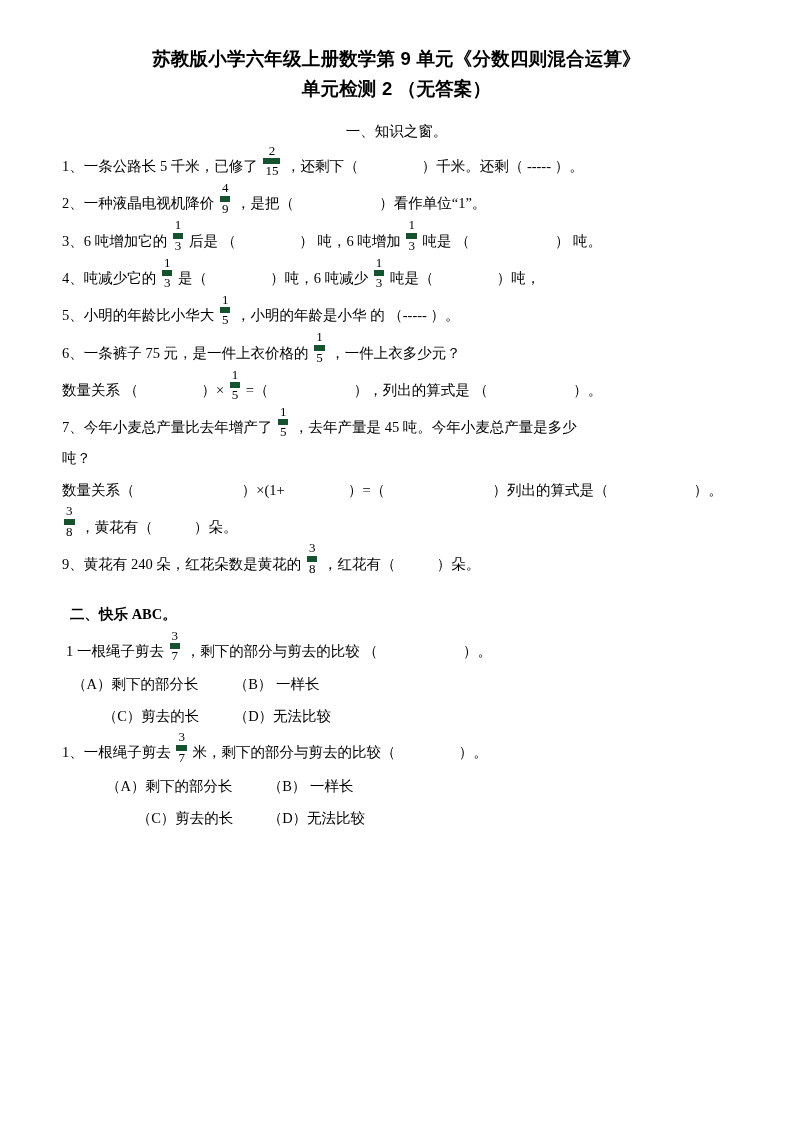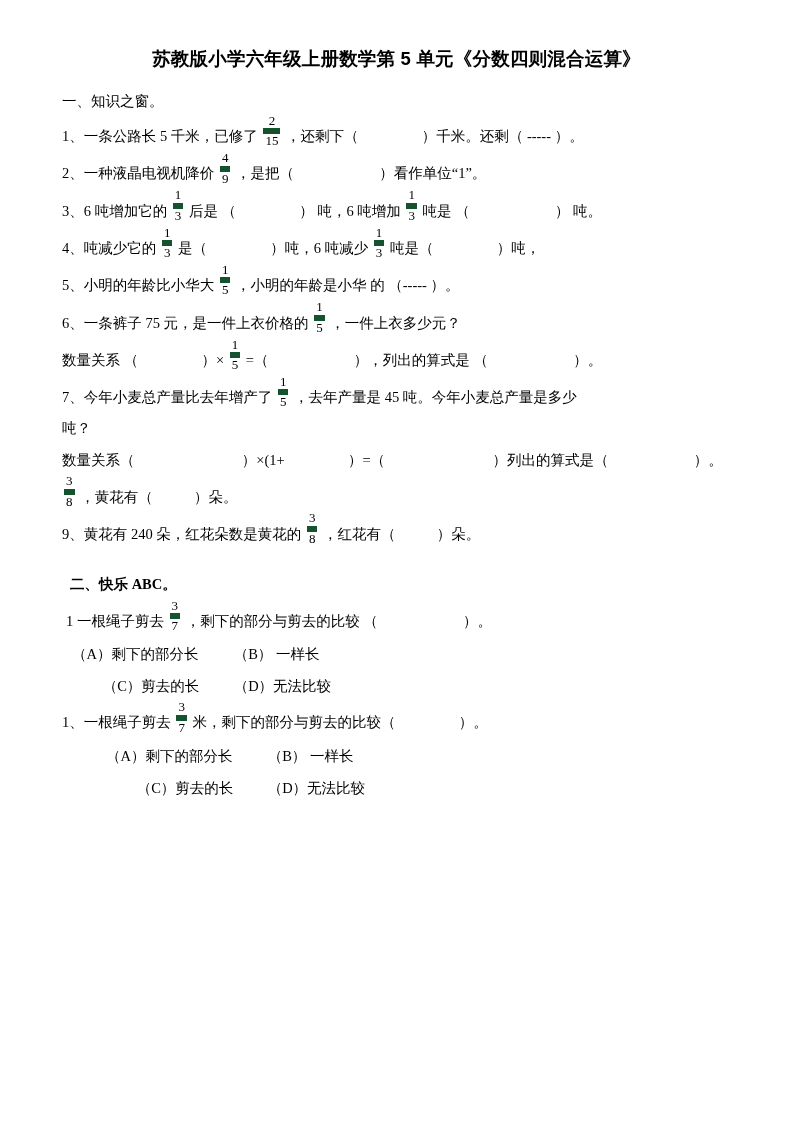--- a/index.html
+++ b/index.html
@@ -30,20 +30,21 @@
     letter-spacing: 0.2px;
     margin: 0 0 2px 0;
   }
   .doc-title .line2 {
     display: block;
   }
   .section-head {
     font-size: 14.5px;
     line-height: 22px;
     margin: 16px 0 4px 0;
+    text-align: center;
   }
   .q {
     font-size: 14.5px;
     line-height: 34px;
     margin: 0;
     white-space: normal;
   }
   .q.tight {
     line-height: 30px;
   }
@@ -95,21 +96,22 @@
     padding-left: 8px;
     font-weight: bold;
   }
 </style>
 </head>
 <body>
 
 <div class="page">
 
   <h1 class="doc-title">
-    <span>苏教版小学六年级上册数学第 5 单元《分数四则混合运算》</span>
+    <span>苏教版小学六年级上册数学第 9 单元《分数四则混合运算》</span>
+    <span class="line2">单元检测 2 （无答案）</span>
   </h1>
 
   <div class="section-head">一、知识之窗。</div>
 
   <p class="q">
     <span>1、一条公路长 5 千米，已修了</span>
     <span class="frac">
       <span class="num">2</span>
       <span class="den">15</span>
     </span>

